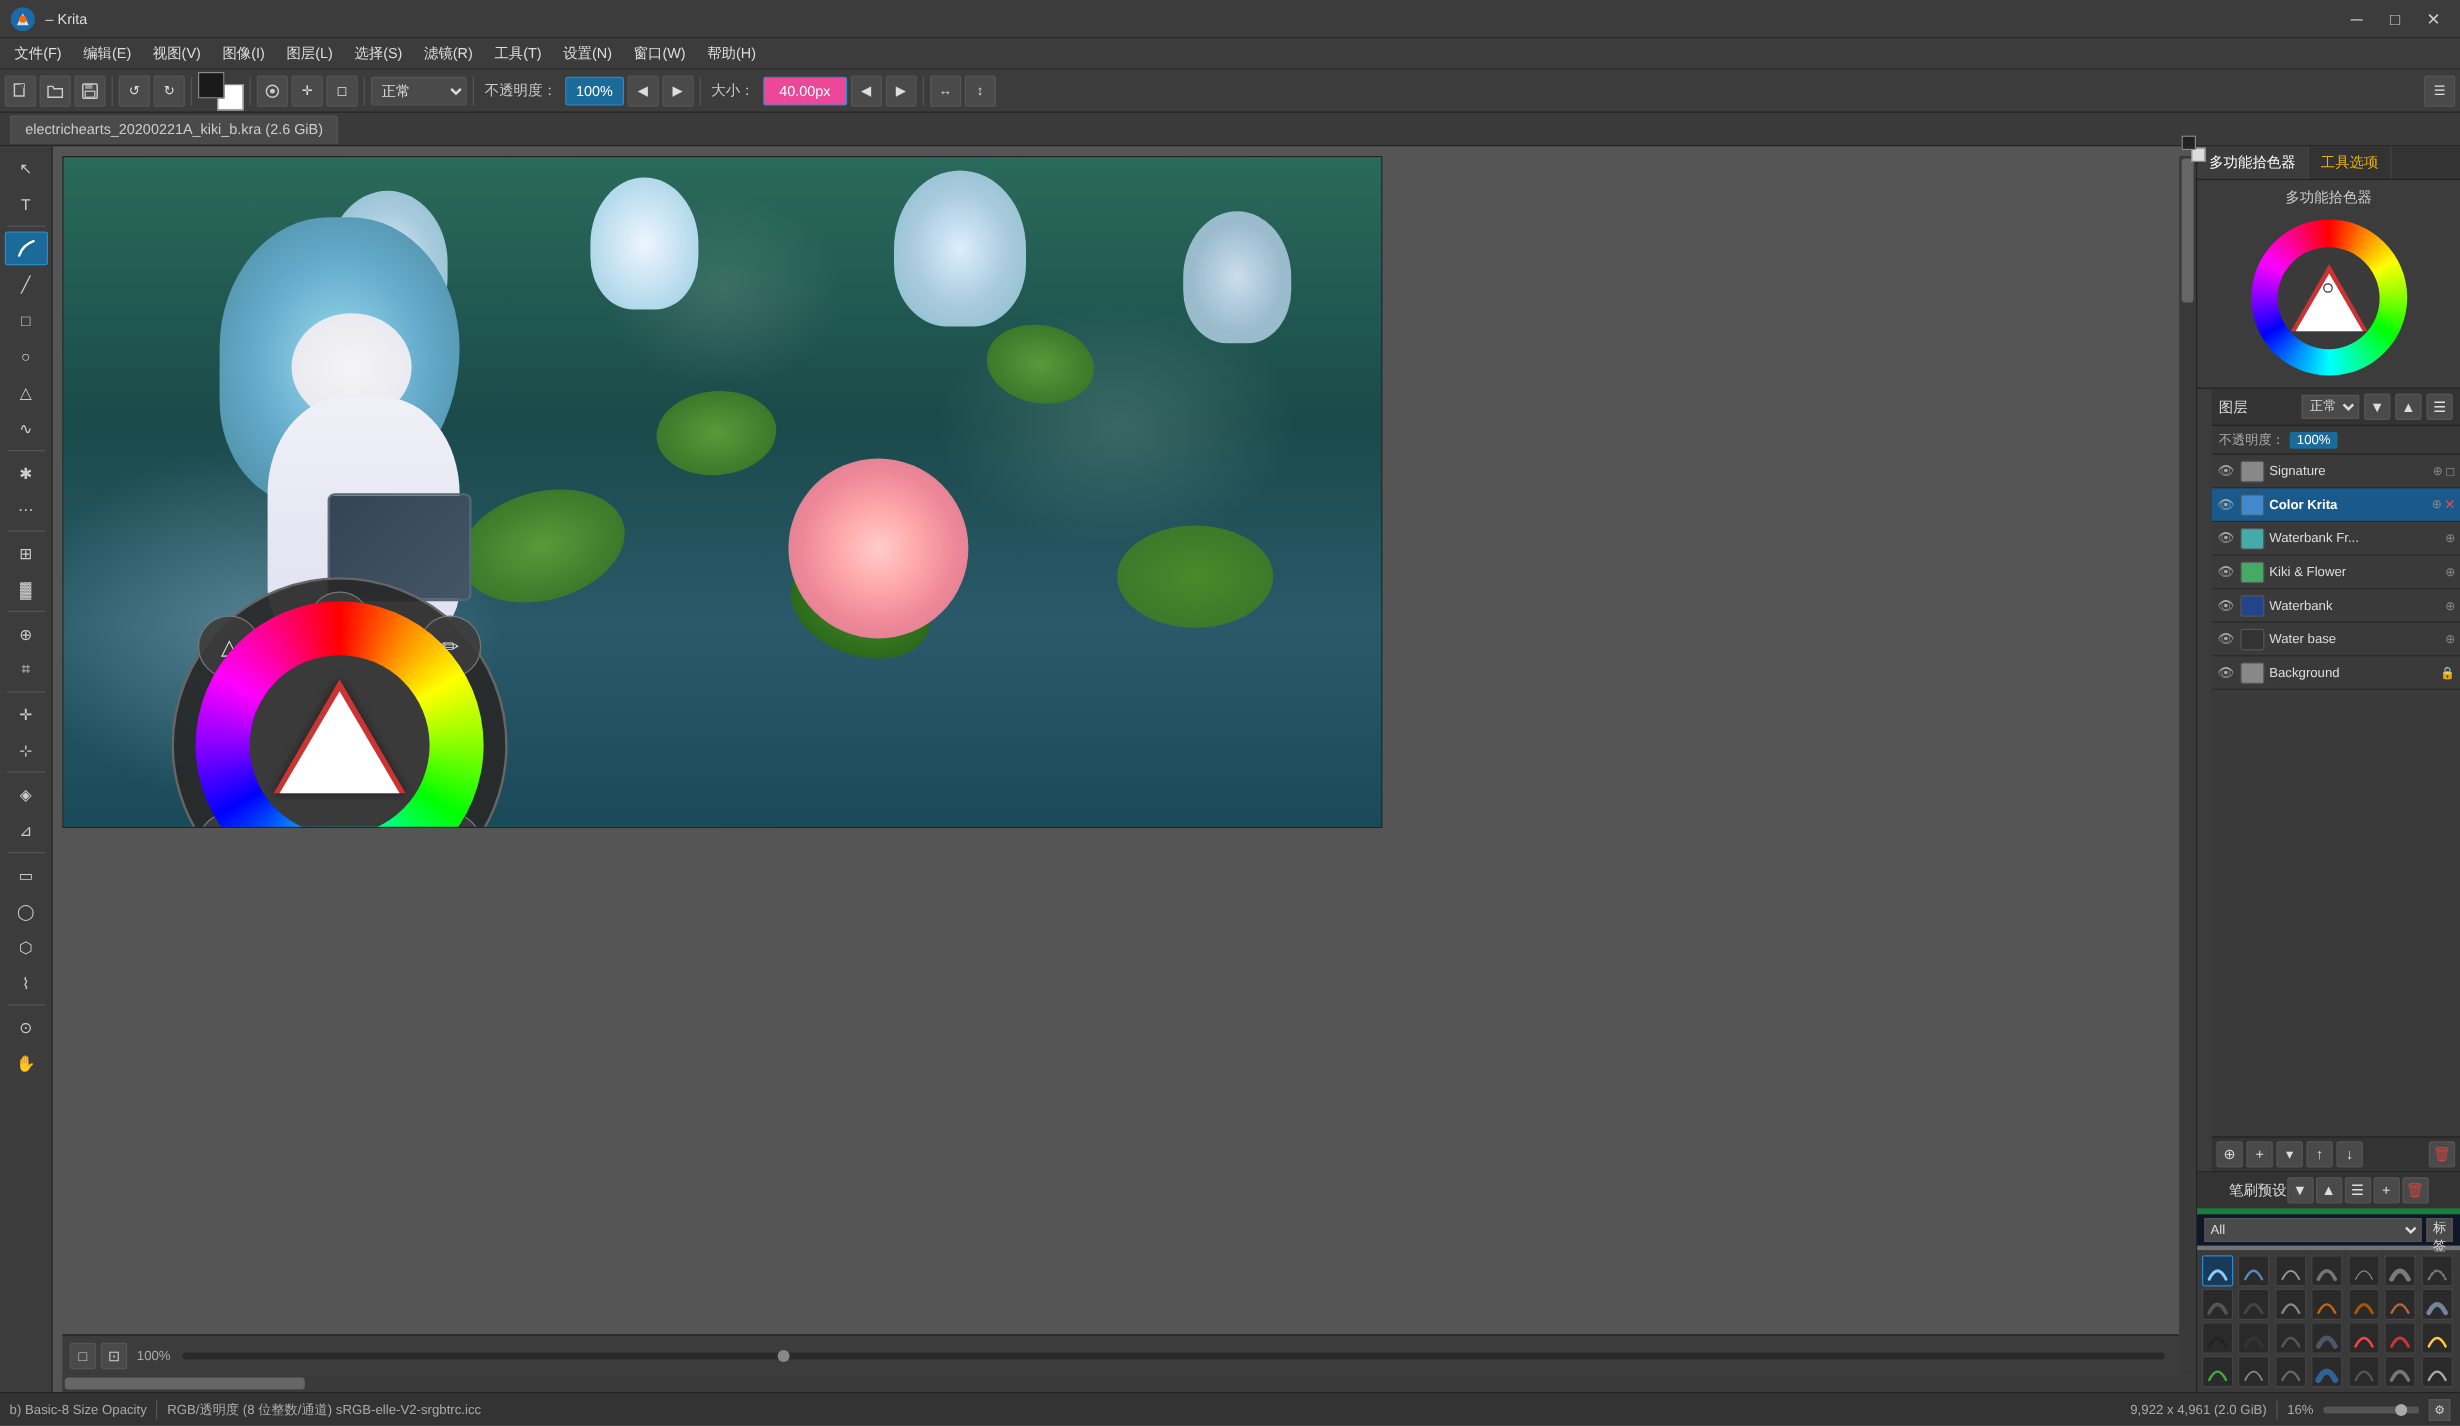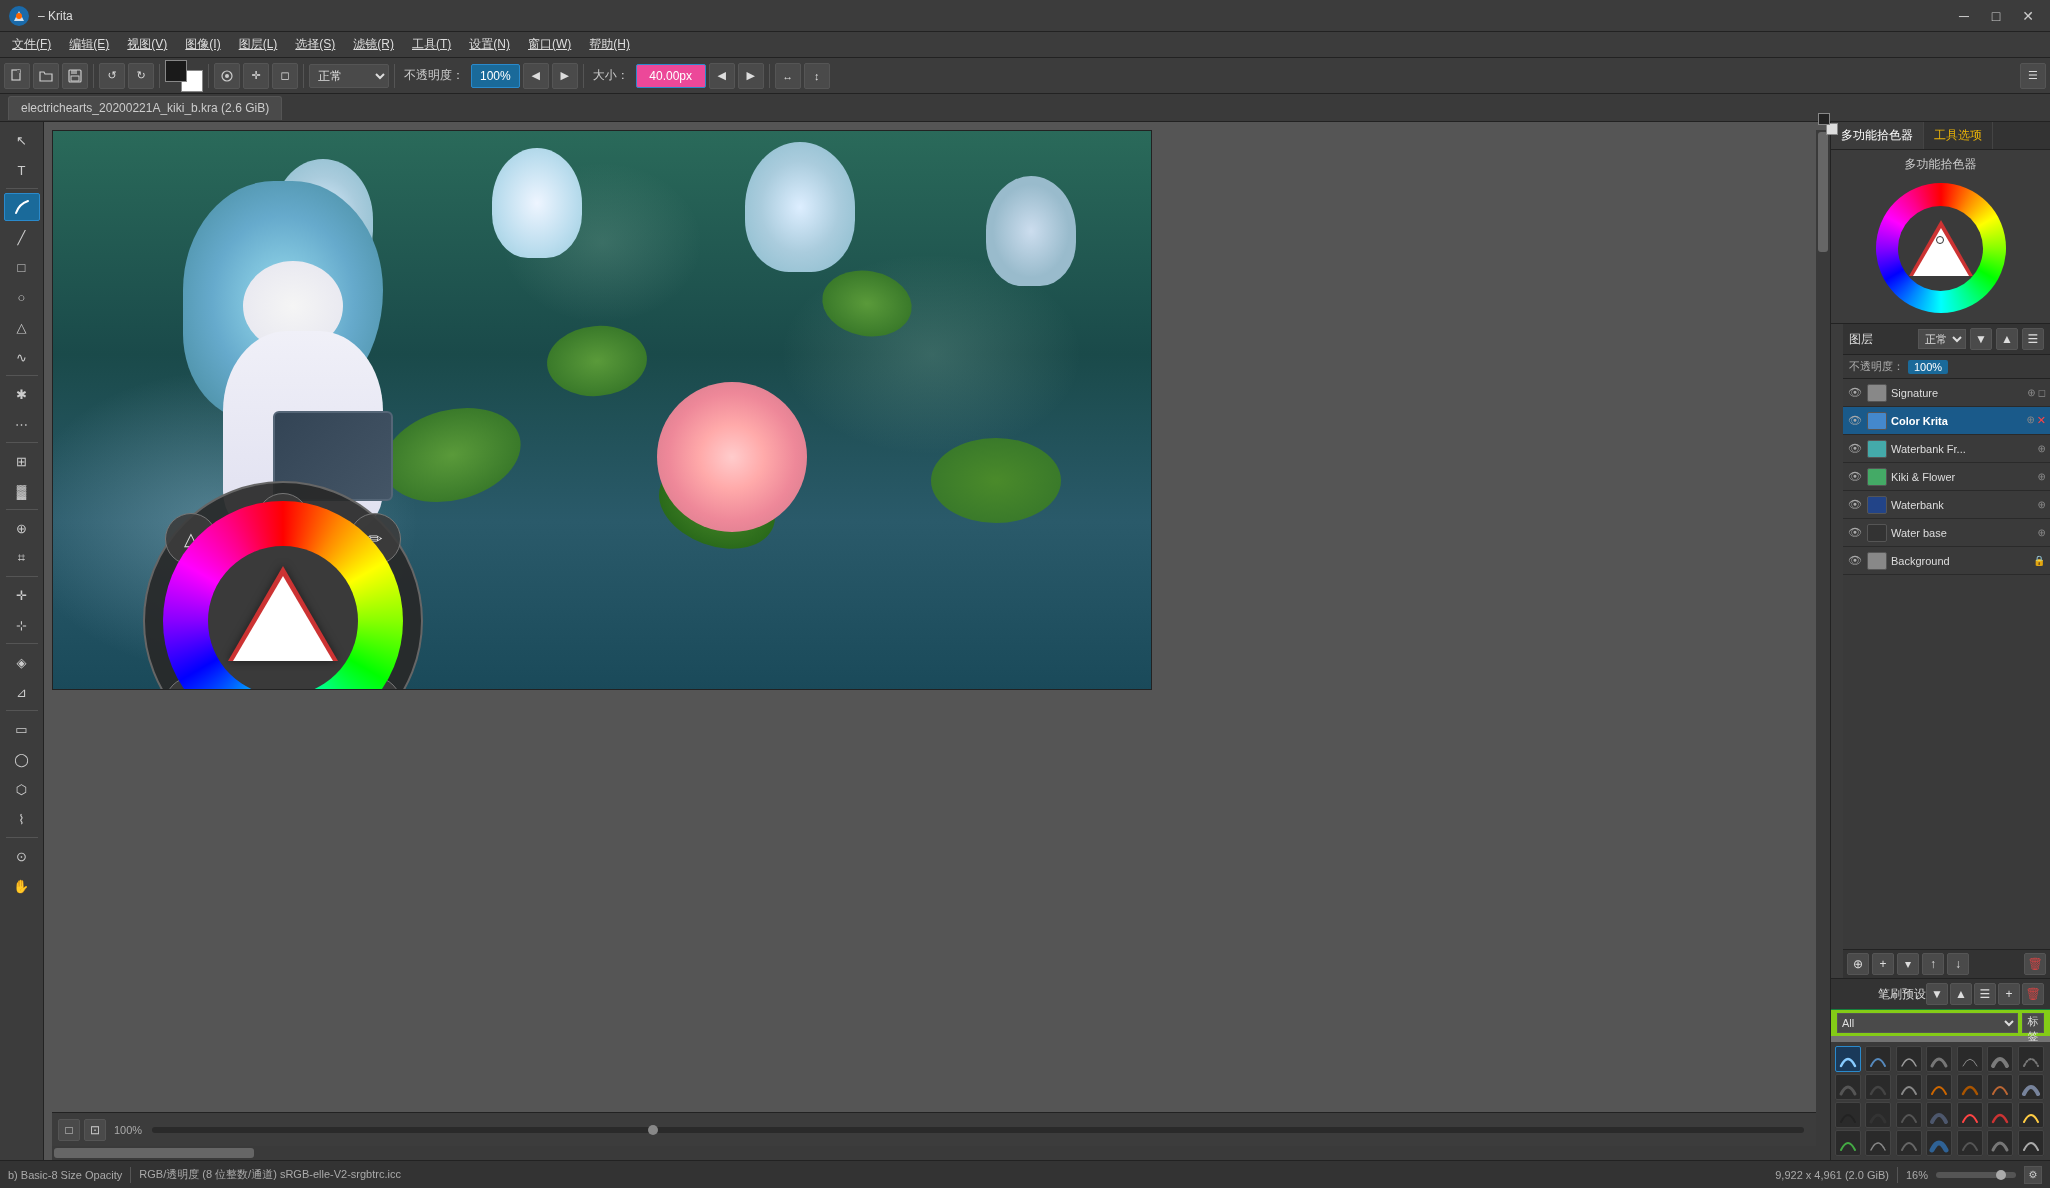--- a/index.html
+++ b/index.html
@@ -59,21 +59,20 @@
       padding: 0 4px;
       gap: 2px;
       border-bottom: 1px solid #222;
     }
     .menu-item {
       padding: 2px 8px;
       cursor: pointer;
       color: #ddd;
       font-size: 12px;
       border-radius: 2px;
-      text-decoration: underline;
     }
 
     
     #toolbar {
       height: 36px;
       background: #3c3c3c;
       display: flex;
       align-items: center;
       padding: 0 4px;
       gap: 3px;
@@ -577,36 +576,36 @@
       border-radius: 2px;
     }
 
     
     #brush-section {
       border-top: 1px solid #222;
     }
     #brush-header {
       display: flex;
       align-items: center;
-      justify-content: flex-end;
+      justify-content: center;
       padding: 4px 6px;
       background: #333;
-      border-bottom: 1px solid #15803d;
+      border-bottom: 5px solid #15803d;
     }
     #brush-title {
       font-size: 12px;
       color: #ddd;
     }
     #brush-filter {
       display: flex;
       align-items: flex-end;
       padding: 3px 6px;
       gap: 4px;
-      background: #84cc16;
-      border-bottom: 6px solid #737373;
+      background: #0f172a;
+      border-bottom: 4px solid #737373;
     }
     .brush-filter-select {
       flex: 1;
       background: #4a4a4a;
       border: 1px solid #555;
       color: #ddd;
       height: 20px;
       font-size: 11px;
     }
     .brush-search-btn {

